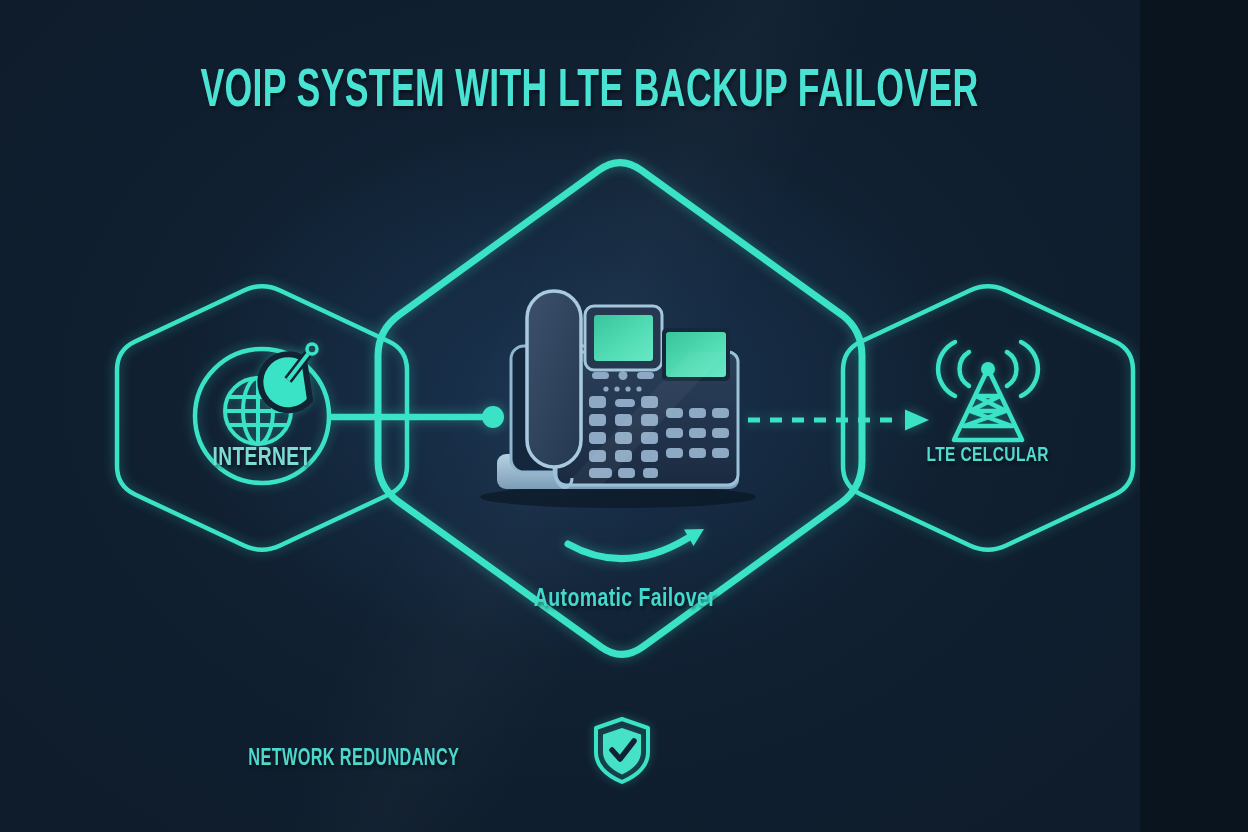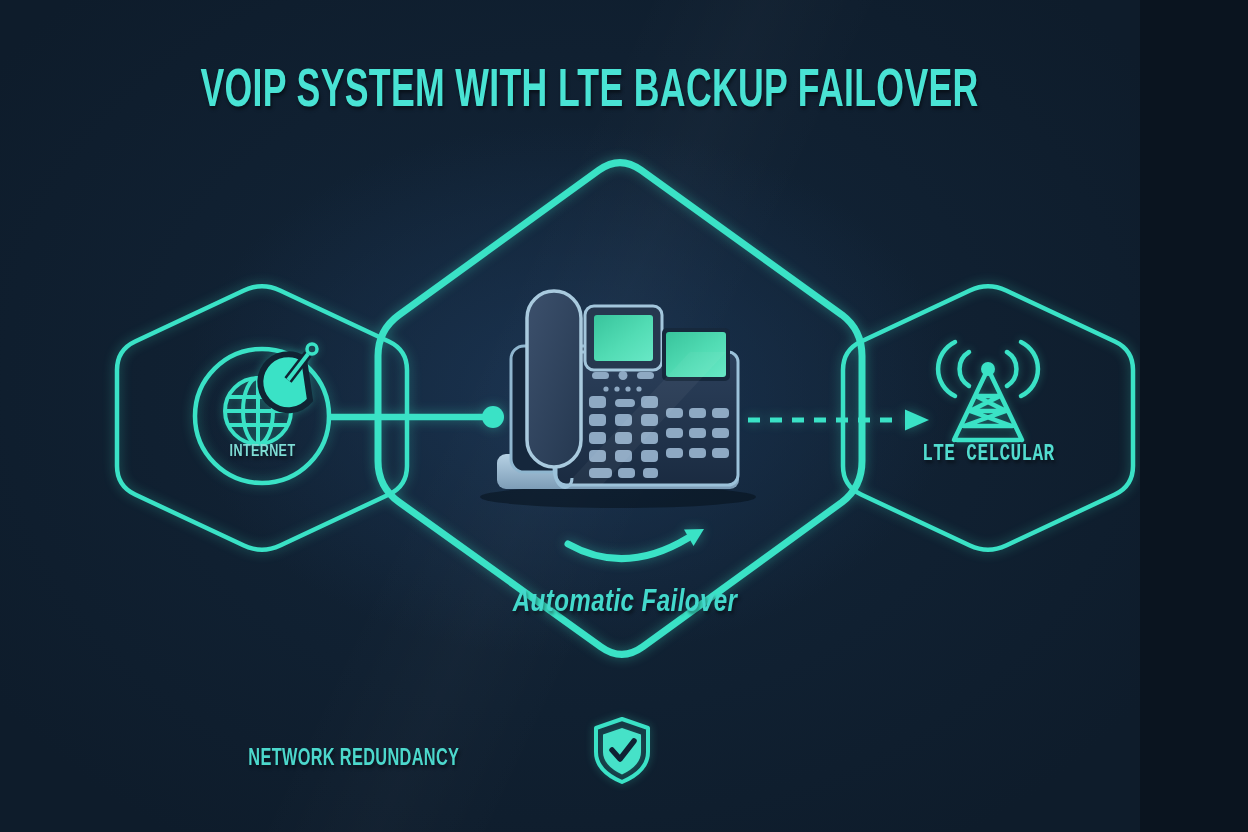--- a/index.html
+++ b/index.html
@@ -19,25 +19,25 @@
   .txt{
     position:absolute; text-align:center; font-weight:bold;
     color:#4fd9cd; letter-spacing:0.5px;
     text-shadow:2px 3px 4px rgba(0,0,0,0.45);
     white-space:nowrap;
   }
   .txt > span{ display:inline-block; }
   .title{ left:0; right:0; top:56px; font-size:54px; color:#49e3d4; }
   .title > span{ transform:scaleX(0.66); transform-origin:center; }
   .node-label > span{ transform:scaleX(0.74); transform-origin:center; }
-  .internet-label{ left:162px; width:200px; top:441px; font-size:17px; color:#7edcd4; }
-  .lte-label{ left:888px; width:200px; font-size:24px; color:#52dccf; line-height:24px;font-family:Liberation Mono, monospace; }
+  .internet-label{ left:162px; width:200px; top:441px; font-size:26px; color:#7edcd4; }
+  .lte-label{ left:888px; width:200px; font-size:21px; color:#52dccf; line-height:24px; }
   .lte-line1{ top:442px; }
   .lte-line2{ top:466px; }
-  .caption{ left:470px; width:310px; top:583px; font-size:31px; color:#43d9cc;font-style:italic; }
+  .caption{ left:470px; width:310px; top:583px; font-size:25px; color:#43d9cc; }
   .caption > span{ transform:scaleX(0.78); transform-origin:center; }
   .footer-label{ top:736px; font-size:24px; color:#4cd8cc; }
   .footer-left{ right:681px;margin-top:7px; }
   .footer-left > span{ transform:scaleX(0.68); transform-origin:right center; }
   .footer-right{ left:663px; }
   .footer-right > span{ transform:scaleX(0.68); transform-origin:left center; }
   svg{ position:absolute; left:0; top:0; }
 </style>
 </head>
 <body>

